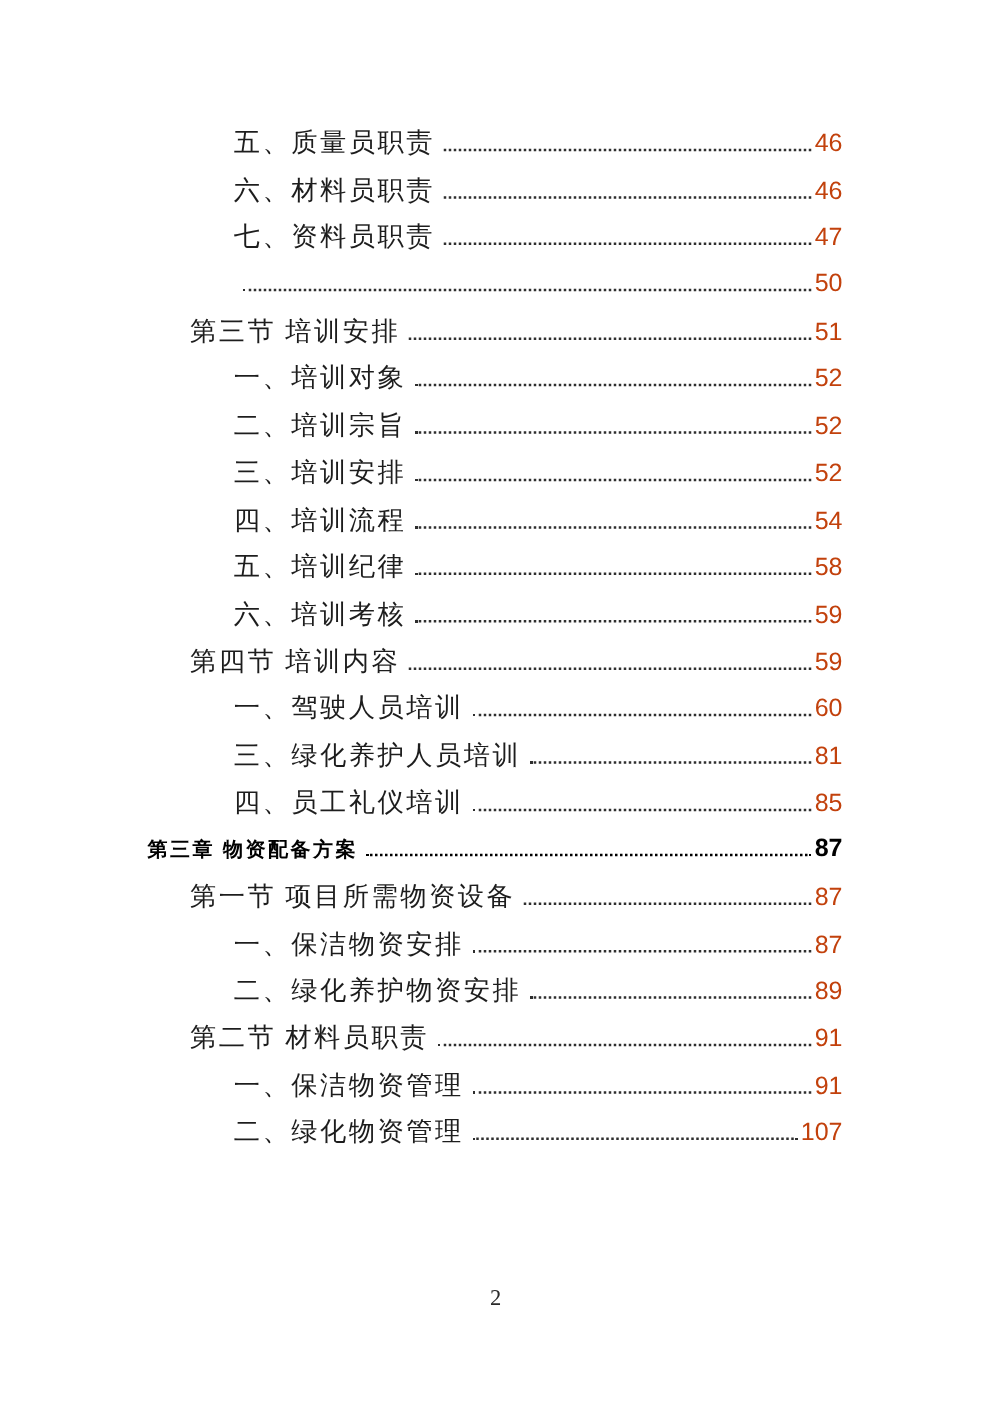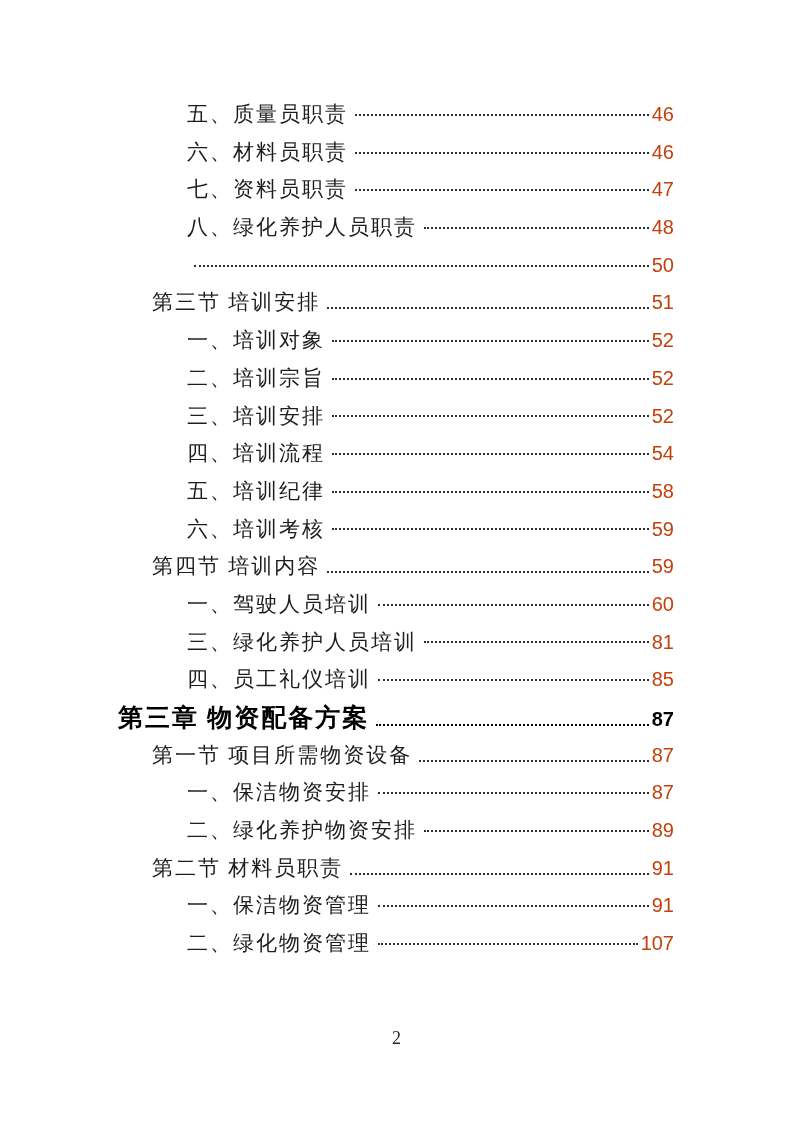--- a/index.html
+++ b/index.html
@@ -49,27 +49,27 @@
   .toc-row .pageno {
     flex: 0 0 auto;
     font-family: "Liberation Sans", "DejaVu Sans", sans-serif;
     font-size: 20px;
     letter-spacing: 0;
     color: #c2410c;
   }
   
   .level-1 { padding-left: 0; font-weight: 700; color: #000000; }
   .level-1 .label {
-    font-family: Liberation Serif, serif; 
-    font-size: 25px;
+    font-family: Liberation Sans, sans-serif; 
+    font-size: 16px;
   }
   .level-1 .leader { border-bottom-color: #000000; }
   .level-1 .pageno { color: #000000; }
   .level-2 { padding-left: 34px; justify-content: space-between; }
-  .level-3 { padding-left: 69px; align-items: center; }
+  .level-3 { padding-left: 69px; }
   .footer {
     position: absolute;
     top: 1028px;
     left: 0;
     width: 100%;
     text-align: center;
     font-size: 18px;
     letter-spacing: 0;
     color: #2a2a2a;
     font-family: "Liberation Serif", "DejaVu Serif", serif;
@@ -87,25 +87,20 @@
   </div>
       <div class="toc-row level-3">
     <span class="label">六、材料员职责</span>
     <span class="leader"></span>
     <span class="pageno">46</span>
   </div>
       <div class="toc-row level-3">
     <span class="label">七、资料员职责</span>
     <span class="leader"></span>
     <span class="pageno">47</span>
-  </div>
-      <div class="toc-row level-3">
-    <span class="label">八、绿化养护人员职责</span>
-    <span class="leader"></span>
-    <span class="pageno">48</span>
   </div>
       <div class="toc-row level-3">
     <span class="leader"></span>
     <span class="pageno">50</span>
   </div>
       <div class="toc-row level-2">
     <span class="label">第三节 培训安排</span>
     <span class="leader"></span>
     <span class="pageno">51</span>
   </div>

